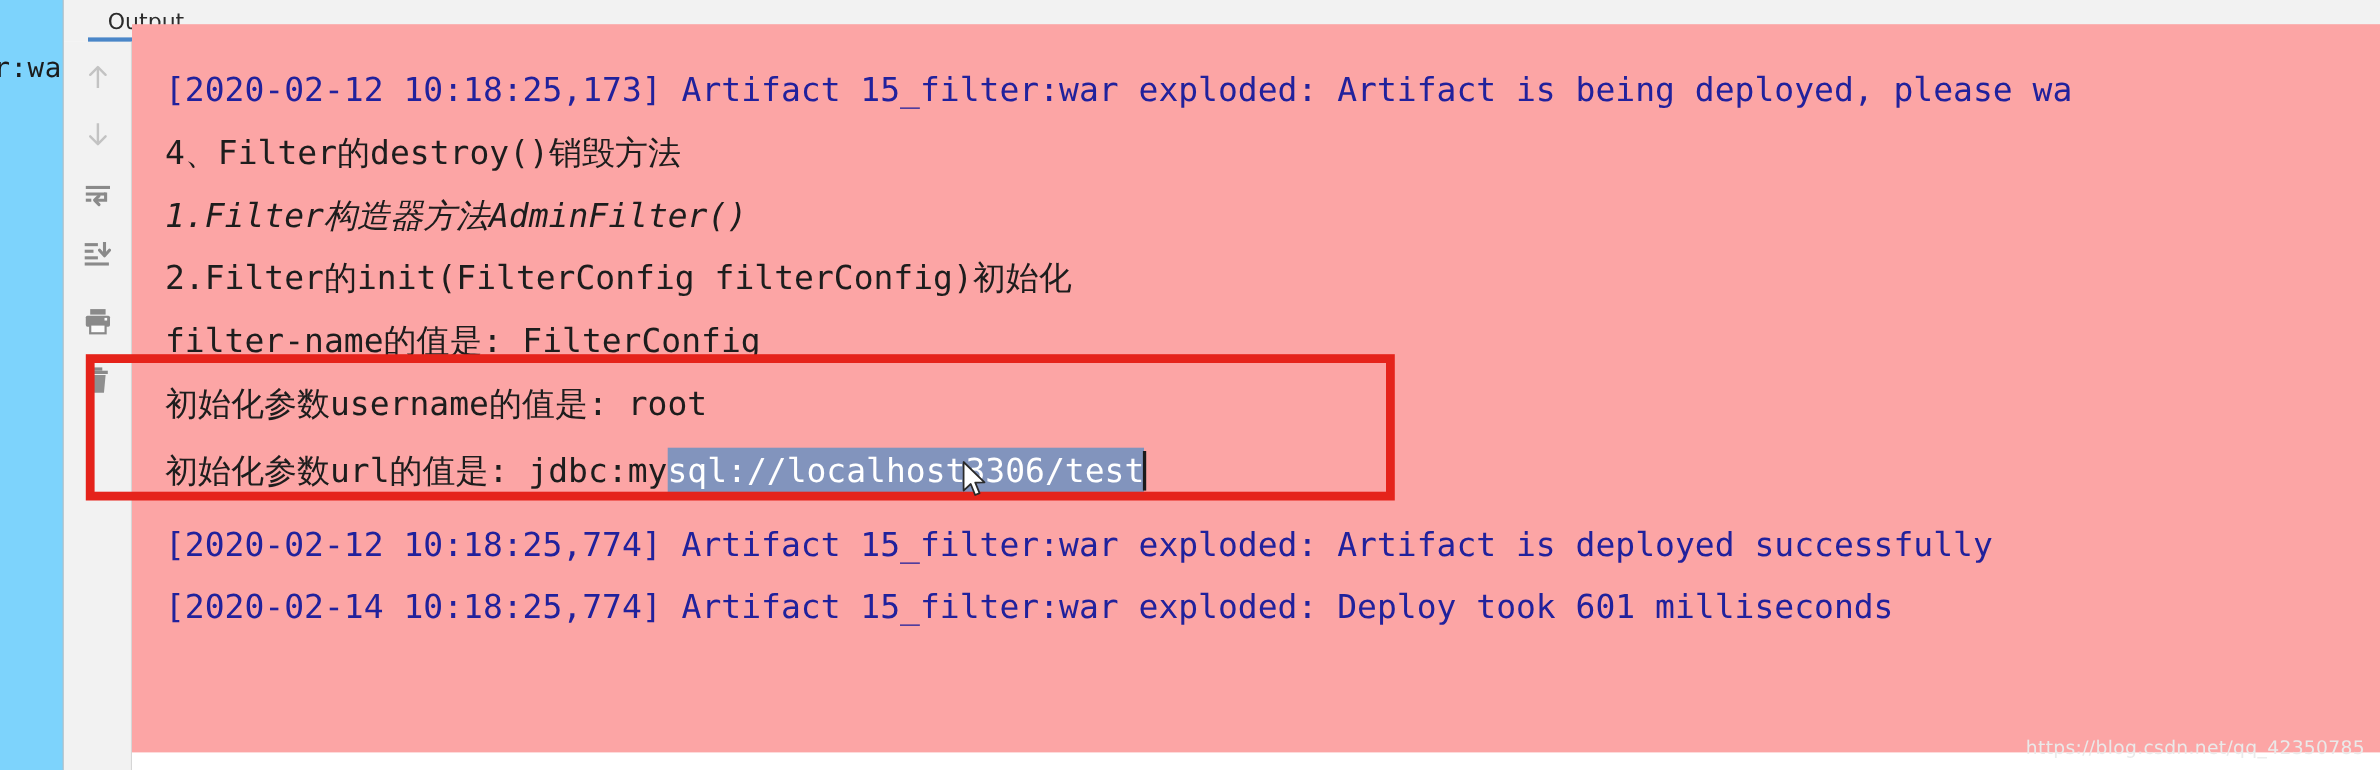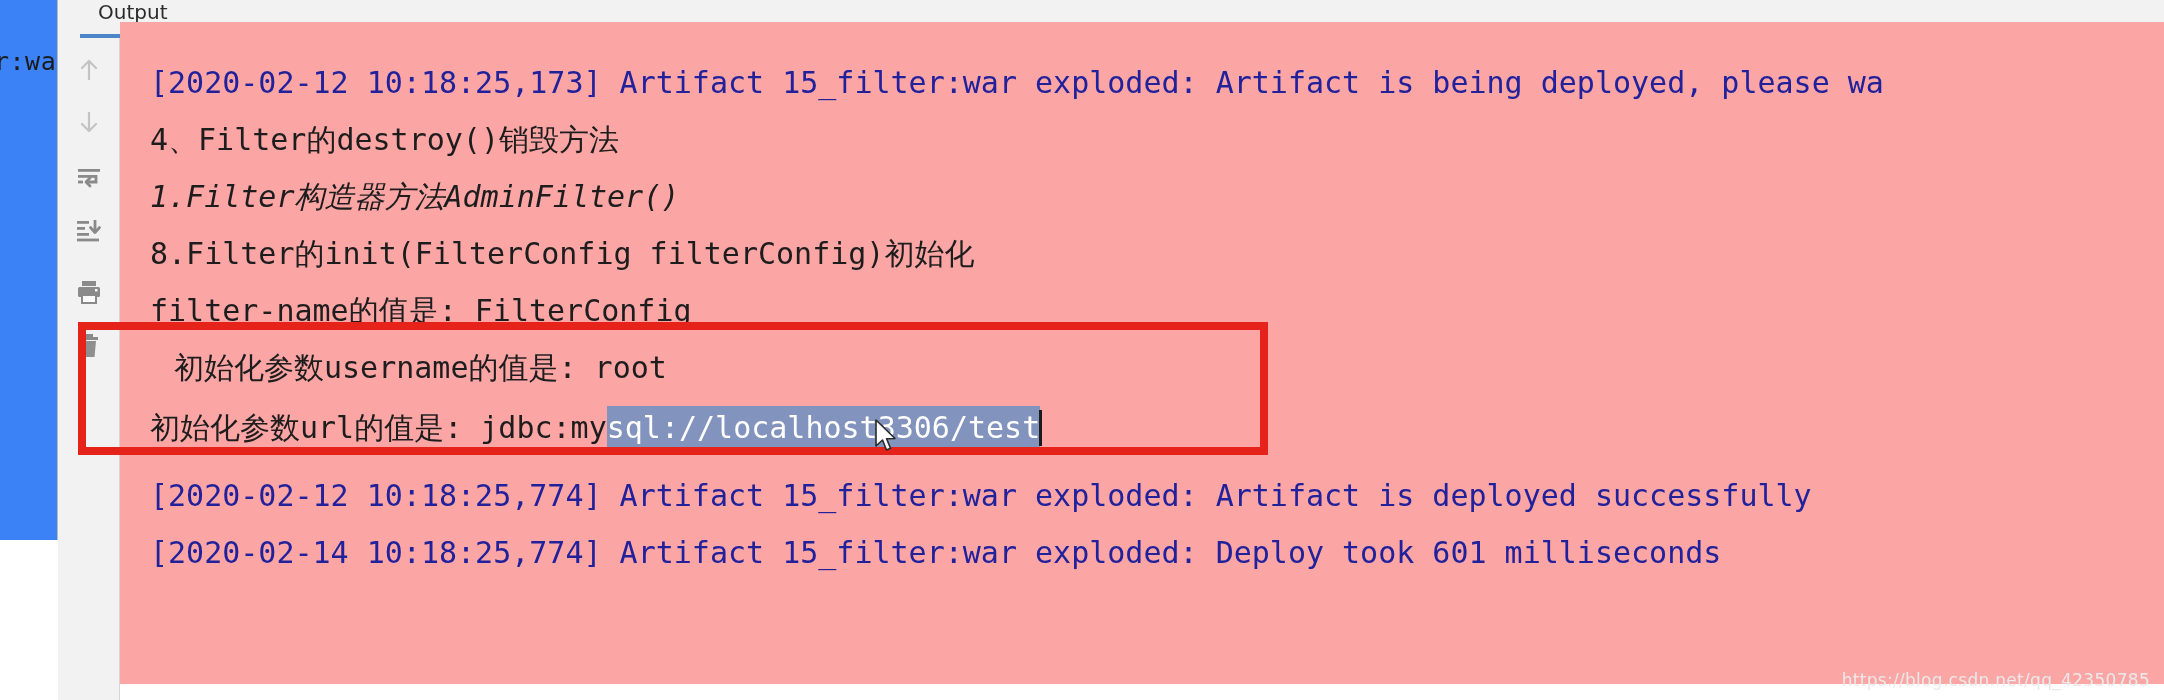--- a/index.html
+++ b/index.html
@@ -13,22 +13,22 @@
     overflow: hidden;
     font-family: "DejaVu Sans Mono", "Liberation Mono", monospace;
     position: relative;
   }
 
   
   #left-sliver {
     position: absolute;
     left: 0; top: 0;
     width: 58px;
-    height: 540px;
-    background: #3b82f6;
+    height: 700px;
+    background: #7dd3fc;
     border-right: 1px solid #b9b9b9;
     box-sizing: border-box;
     overflow: hidden;
   }
   #left-sliver .tree-row {
     position: absolute;
     left: -6px;
     top: 47px;
     font-family: "DejaVu Sans Mono", "Liberation Mono", monospace;
     font-size: 25px;
@@ -54,20 +54,21 @@
     width: 2106px;
     height: 38px;
   }
   .tool-tab {
     position: absolute;
     left: 22px;
     top: 0;
     height: 38px;
     padding: 0 18px;
     display: flex;
+    align-items: center;
     font-family: "DejaVu Sans", "Liberation Sans", sans-serif;
     font-size: 20px;
     color: #2b2b2b;
     background: #f2f2f2;
     box-sizing: border-box;
   }
   .tool-tab.active::after {
     content: "";
     position: absolute;
     left: 0; right: 0; bottom: 0;
@@ -238,25 +239,25 @@
 </div>
 
 <div id="console">
 
   <div class="log-line stdout" style="top:46px;">[2020-02-12 10:18:25,173] Artifact 15_filter:war exploded: Artifact is being deployed, please wa</div>
 
   <div class="log-line app" style="top:103px;">4、Filter的destroy()销毁方法</div>
 
   <div class="log-line app" style="top:160px;font-style:italic;">1.Filter构造器方法AdminFilter()</div>
 
-  <div class="log-line app" style="top:217px;">8.Filter的init(FilterConfig filterConfig)初始化</div>
+  <div class="log-line app" style="top:217px;">2.Filter的init(FilterConfig filterConfig)初始化</div>
 
   <div class="log-line app" style="top:274px;">filter-name的值是: FilterConfig</div>
 
-  <div class="log-line app" style="top:331px;margin-left:24px;">初始化参数username的值是: root</div>
+  <div class="log-line app" style="top:331px;">初始化参数username的值是: root</div>
 
   <div class="log-line app" style="top:388px;"><span>初始化参数url的值是: jdbc:my</span><span class="sel">sql://localhost3306/test</span><span class="caret"></span></div>
 
   <div class="log-line stdout" style="top:459px;">[2020-02-12 10:18:25,774] Artifact 15_filter:war exploded: Artifact is deployed successfully</div>
 
   <div class="log-line stdout" style="top:516px;">[2020-02-14 10:18:25,774] Artifact 15_filter:war exploded: Deploy took 601 milliseconds</div>
 
 </div>
 
 <div id="red-box"></div>

